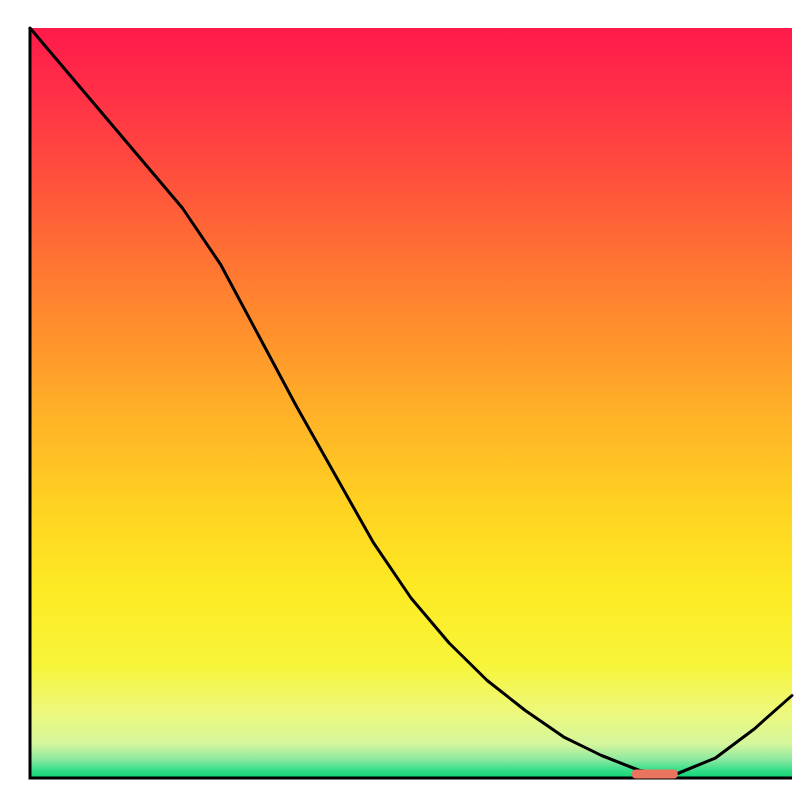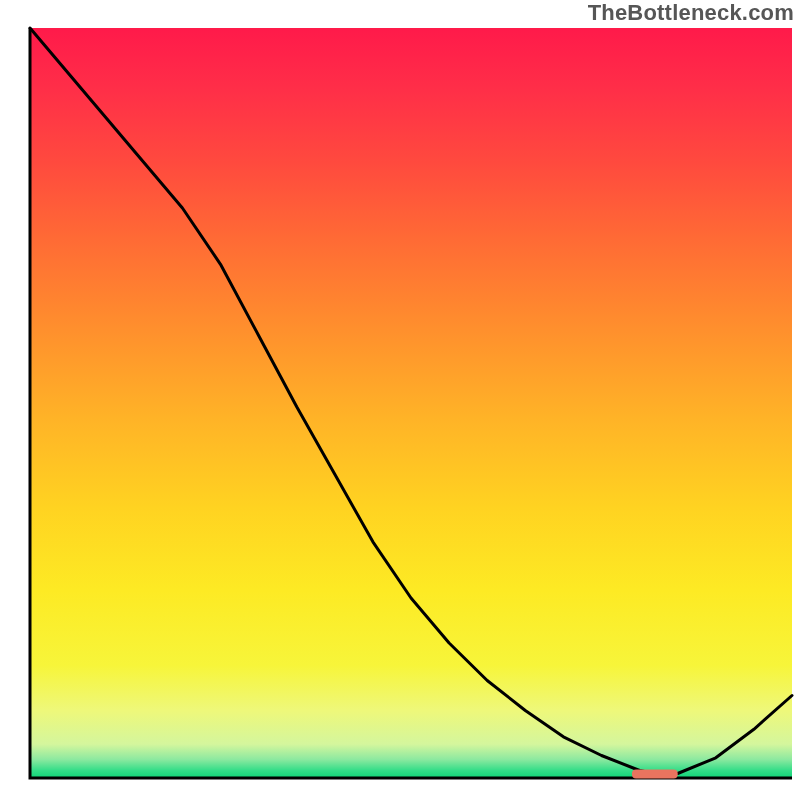--- a/index.html
+++ b/index.html
@@ -27,21 +27,20 @@
   }
   svg {
     display: block;
   }
 </style>
 </head>
 <body>
 
 <div class="chart-container">
 
-  <div class="attribution">TheBottleneck.com</div>
 
   <svg id="chart-svg" width="800" height="800" viewBox="0 0 800 800">
     <defs>
       <linearGradient id="bg-grad" x1="0" y1="0" x2="0" y2="1">
           <stop offset="0%" stop-color="#ff1a4a"></stop>
           <stop offset="8%" stop-color="#ff2e48"></stop>
           <stop offset="18%" stop-color="#ff4a3e"></stop>
           <stop offset="28.000000000000004%" stop-color="#ff6a35"></stop>
           <stop offset="40%" stop-color="#ff8f2d"></stop>
           <stop offset="52%" stop-color="#ffb327"></stop>

